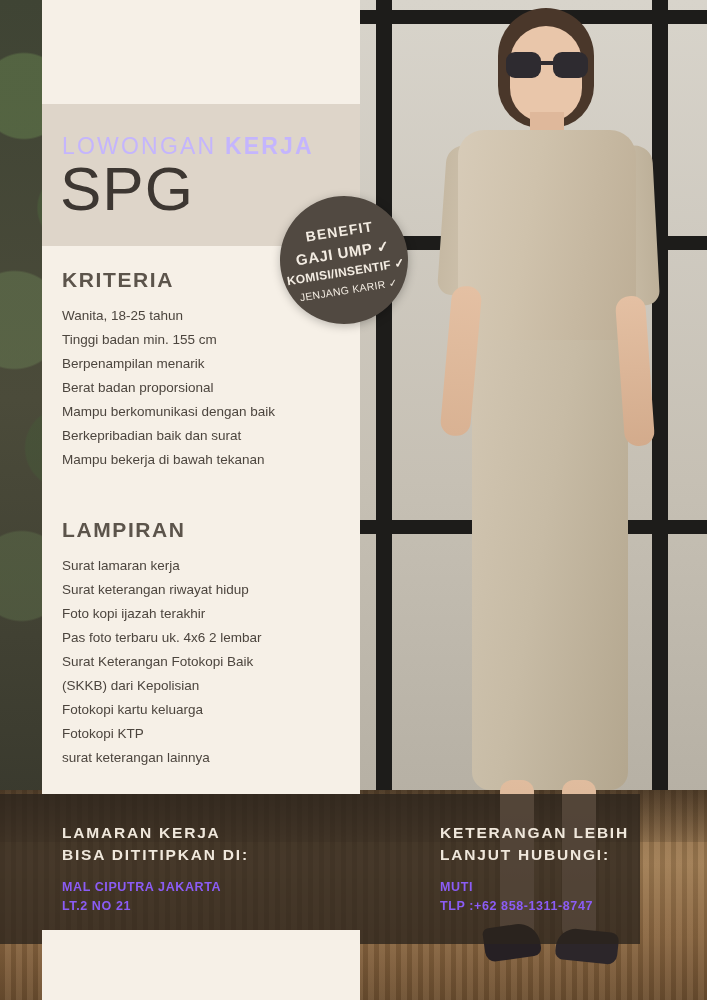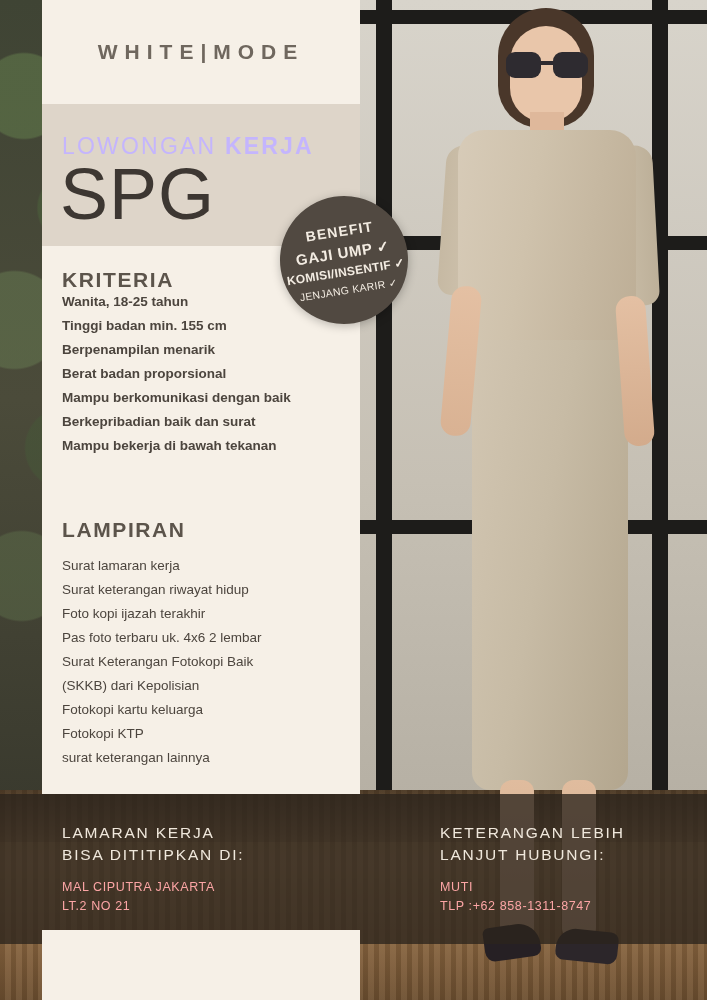--- a/index.html
+++ b/index.html
@@ -175,21 +175,21 @@
     background: #ded5c9;
   }
   .head-kicker {
     position: absolute; left: 62px; top: 133px;
     font-size: 23px; letter-spacing: 2.2px; color: #c4b5fd;
   }
   .head-kicker .light { font-weight: 300; }
   .head-kicker .bold { font-weight: 700; }
   .head-title {
     position: absolute; left: 60px; top: 158px;
-    font-size: 72px; font-weight: 300; letter-spacing: 1px; color: #3d3732;
+    font-size: 62px; font-weight: 300; letter-spacing: 1px; color: #3d3732;
     line-height: 1;
   }
   .panel-body {
     position: absolute;
     left: 42px; top: 246px;
     width: 318px; height: 548px;
     background: #f6f0e7;
   }
 
   .section-title {
@@ -206,21 +206,21 @@
   .list {
     position: absolute;
     left: 62px;
     width: 270px;
     margin: 0; padding: 0;
     list-style: none;
     color: #4c453e;
     font-size: 13.5px;
     line-height: 24px;
   }
-  #kriteria-list { top: 290px; font-weight: bold; }
+  #kriteria-list { top: 304px; }
   #lampiran-list { top: 554px; }
 
   
   .badge {
     position: absolute;
     left: 280px; top: 196px;
     width: 128px; height: 128px;
     border-radius: 50%;
     background: #514941;
     color: #f3ece2;
@@ -236,39 +236,40 @@
     text-align: center;
   }
   .badge .b1 { top: 48px; font-size: 15px; font-weight: 700; letter-spacing: .6px; }
   .badge .b2 { top: 69px; font-size: 12px; font-weight: 600; letter-spacing: .3px; }
   .badge .b3 { top: 88px; font-size: 10.5px; font-weight: 500; letter-spacing: .3px; }
 
   
   .footer {
     position: absolute;
     left: 0; top: 794px;
-    width: 707px; height: 150px;
+    width: 640px; height: 150px;
     background: rgba(44, 36, 28, .78);
     color: #efe7db;
+    font-weight: bold;
   }
   .foot-col { position: absolute; top: 28px; }
   .foot-left { left: 62px; }
   .foot-right { left: 440px; }
   .foot-head {
     font-size: 15.5px;
     letter-spacing: 1.8px;
     line-height: 22px;
     color: #f0e8dc;
   }
   .foot-sub {
     margin-top: 12px;
     font-size: 12.5px;
     letter-spacing: .6px;
     line-height: 19px;
-    color: #fca5a5;
+    color: #8b5cf6;
   }
   .footer-tab {
     position: absolute;
     left: 42px; top: 930px;
     width: 318px; height: 70px;
     background: #f6f0e7;
   }
 </style>
 </head>
 <body>
@@ -297,21 +298,20 @@
     <div class="m-top"></div>
     <div class="m-arm-l"></div>
     <div class="m-arm-r"></div>
     <div class="m-leg-l"></div>
     <div class="m-leg-r"></div>
     <div class="m-shoe-l"></div>
     <div class="m-shoe-r"></div>
   </div>
 
   <div class="panel-logo"></div>
-  <div class="logo-text">WHITE|MODE</div>
 
   <div class="panel-head"></div>
   <div class="head-kicker">
     <span class="light">LOWONGAN </span><span class="bold">KERJA</span>
   </div>
   <div class="head-title">SPG</div>
 
   <div class="panel-body"></div>
 
   <div class="section-title" id="kriteria-title">KRITERIA</div>

